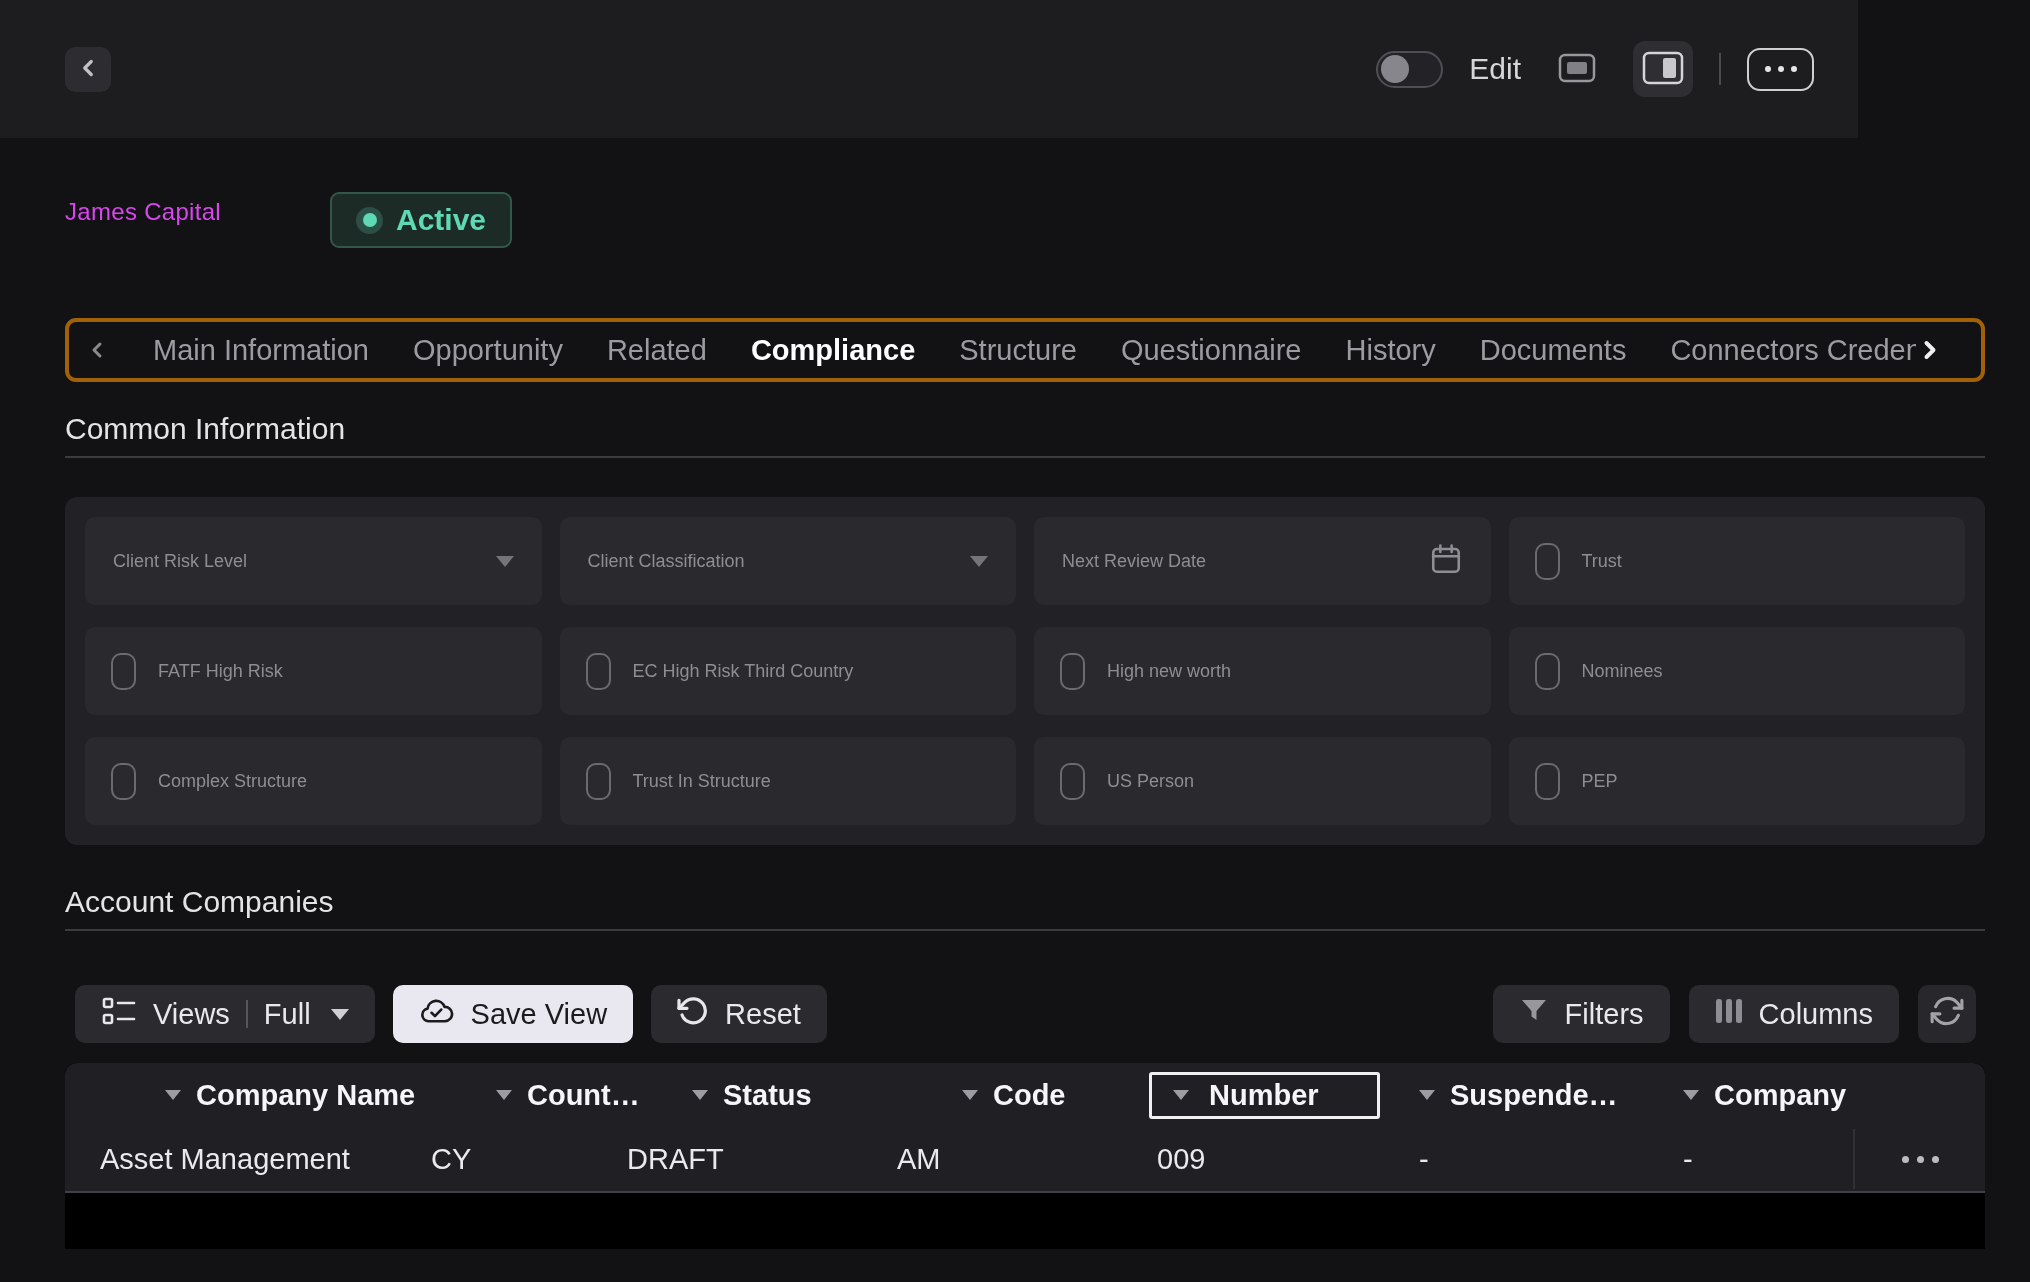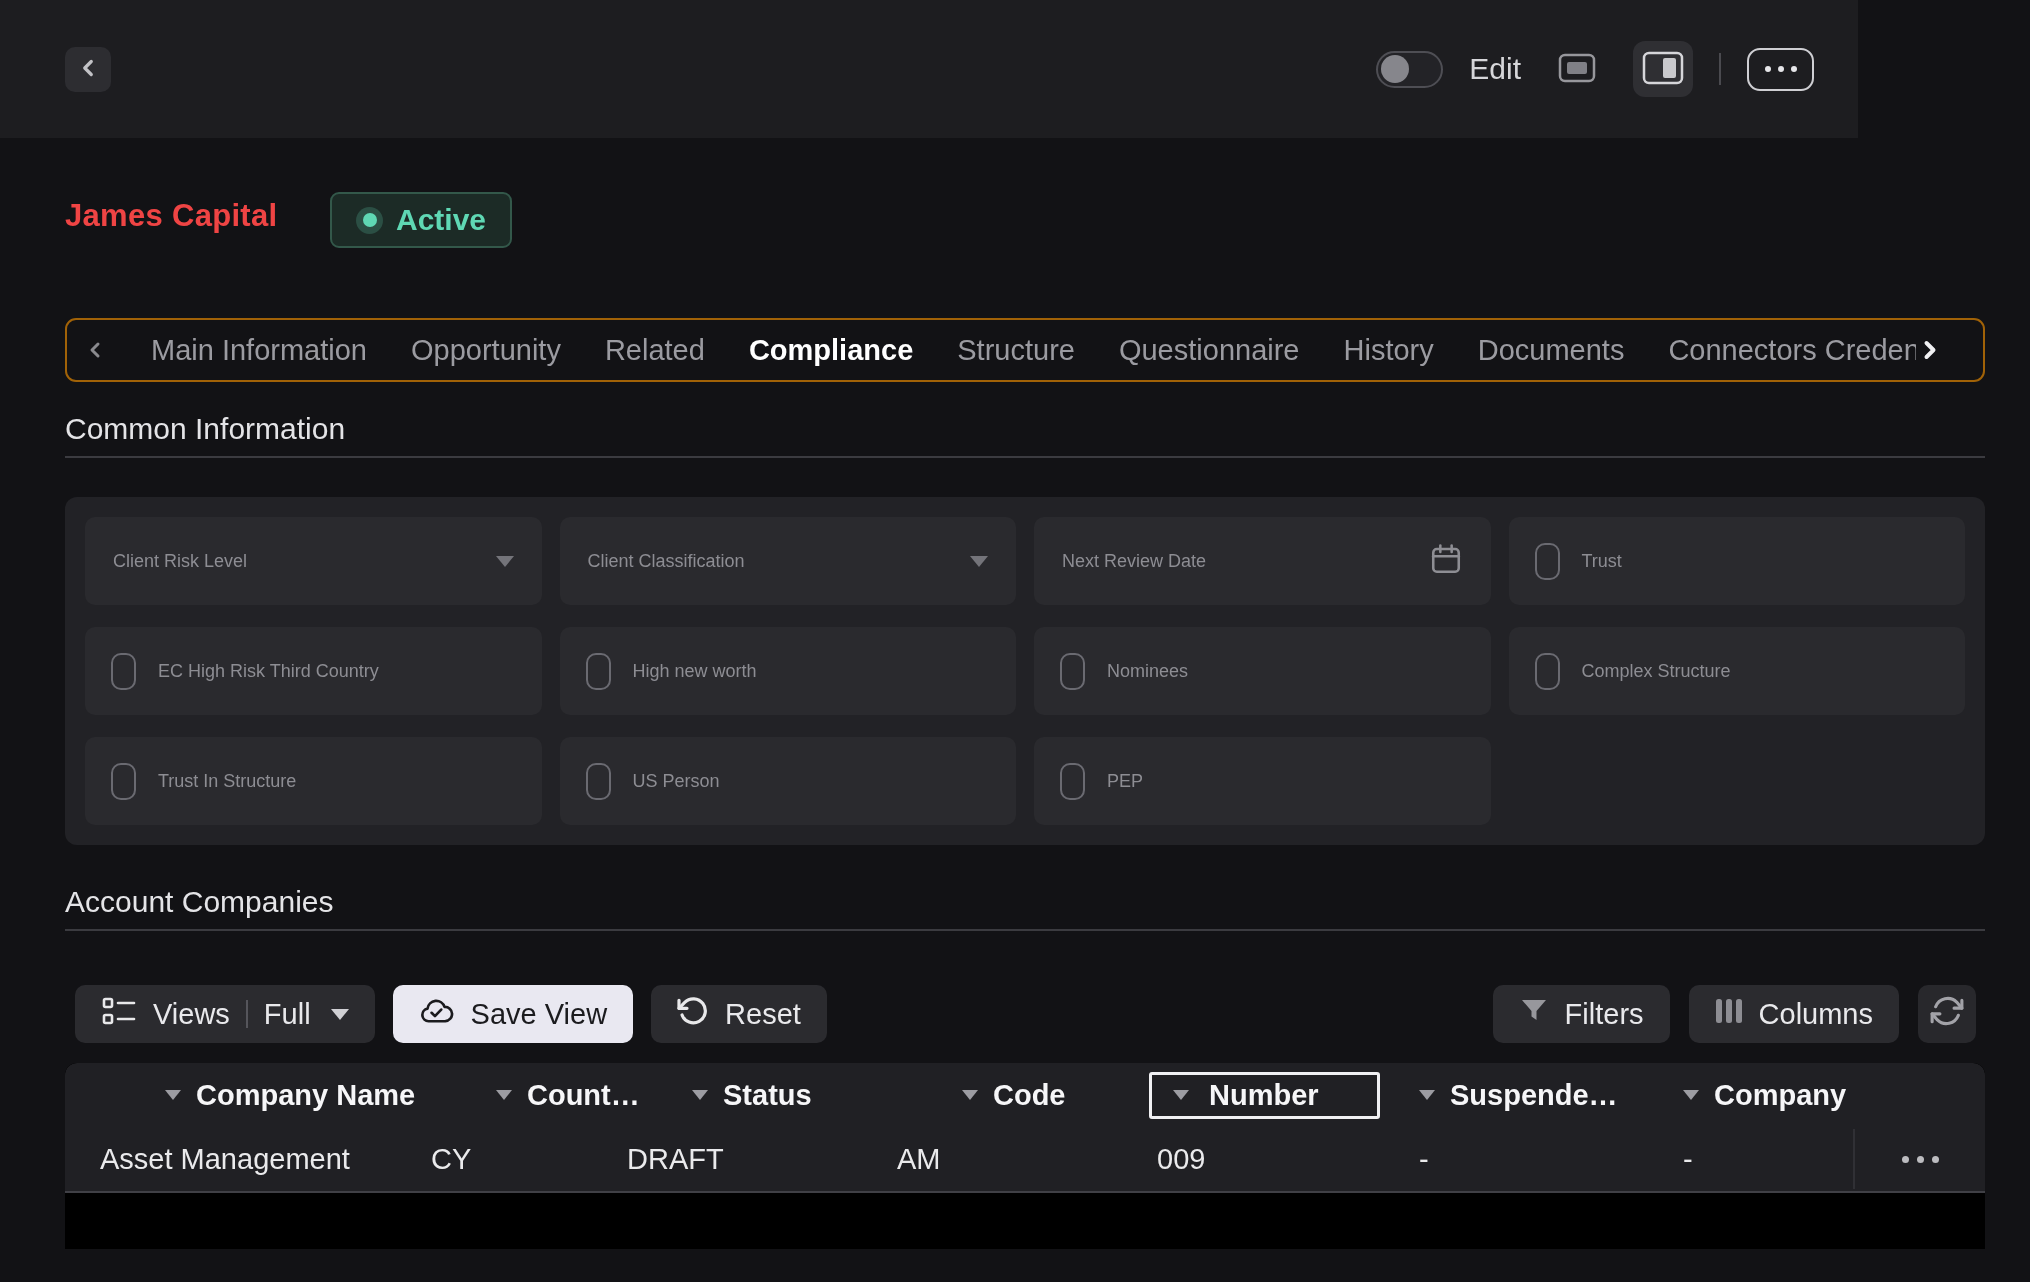--- a/index.html
+++ b/index.html
@@ -31,29 +31,29 @@
   .edit-label{font-size:30px;color:#d6d6d9;}
   .iconbtn{border:none;background:transparent;display:flex;align-items:center;justify-content:center;cursor:pointer;
     width:60px;height:56px;border-radius:12px;}
   .iconbtn.active{background:#2f2f33;}
   .vdiv{width:2px;height:32px;background:#4a4a4f;}
   .more-btn{width:67px;height:43px;border:2.5px solid #cfcfd3;border-radius:13px;background:transparent;
     display:flex;align-items:center;justify-content:center;gap:7px;cursor:pointer;}
   .more-btn i{width:6px;height:6px;border-radius:50%;background:#e6e6e9;display:block;}
 
   
-  .page-title{position:absolute;left:65px;top:198px;font-size:31px;font-weight:700;color:#ef4444;letter-spacing:.3px;}
+  .page-title{position:absolute;left:65px;top:198px;font-size:24px;font-weight:400;color:#d946ef;letter-spacing:.3px;}
   .status-badge{position:absolute;left:330px;top:192px;height:56px;padding:0 24px;border-radius:9px;
     background:#1c2b26;border:2px solid #33584a;display:flex;align-items:center;gap:13px;}
   .status-dot{width:27px;height:27px;border-radius:50%;background:#2b4f44;position:relative;}
   .status-dot::after{content:"";position:absolute;left:6.5px;top:6.5px;width:14px;height:14px;border-radius:50%;background:var(--status-active);}
   .status-badge span.lbl{font-size:30px;font-weight:700;color:var(--status-active);}
 
   
-  .tabs{position:absolute;left:65px;top:318px;width:1920px;height:64px;border:2px solid #a16207;border-radius:11px;
+  .tabs{position:absolute;left:65px;top:318px;width:1920px;height:64px;border:4px solid #a16207;border-radius:11px;
     display:flex;align-items:center;gap:44px;padding:0 60px 0 16px;white-space:nowrap;overflow:hidden;}
   .tab{font-size:29px;color:#9b9ba1;cursor:pointer;}
   .tab.active{color:#ffffff;font-weight:700;}
   .tabs-chevron{flex:0 0 auto;display:flex;align-items:center;}
   .tabs-next{position:absolute;right:80px;top:333px;width:34px;height:34px;display:flex;align-items:center;background:var(--page-bg);}
 
   
   .section-title{position:absolute;left:65px;font-size:30px;font-weight:400;color:#e4e4e7;}
   .hr{position:absolute;left:65px;width:1920px;height:2px;background:#3b3b40;}
 
@@ -187,20 +187,24 @@
           </svg>
       </span>
     </div>
     <div class="field checkbox-field">
       <span class="checkbox"></span>
       <span class="field-label">Trust</span>
     </div>
 
     <div class="field checkbox-field">
       <span class="checkbox"></span>
+      <span class="field-label">FATF High Risk</span>
+    </div>
+    <div class="field checkbox-field">
+      <span class="checkbox"></span>
       <span class="field-label">EC High Risk Third Country</span>
     </div>
     <div class="field checkbox-field">
       <span class="checkbox"></span>
       <span class="field-label">High new worth</span>
     </div>
     <div class="field checkbox-field">
       <span class="checkbox"></span>
       <span class="field-label">Nominees</span>
     </div>

